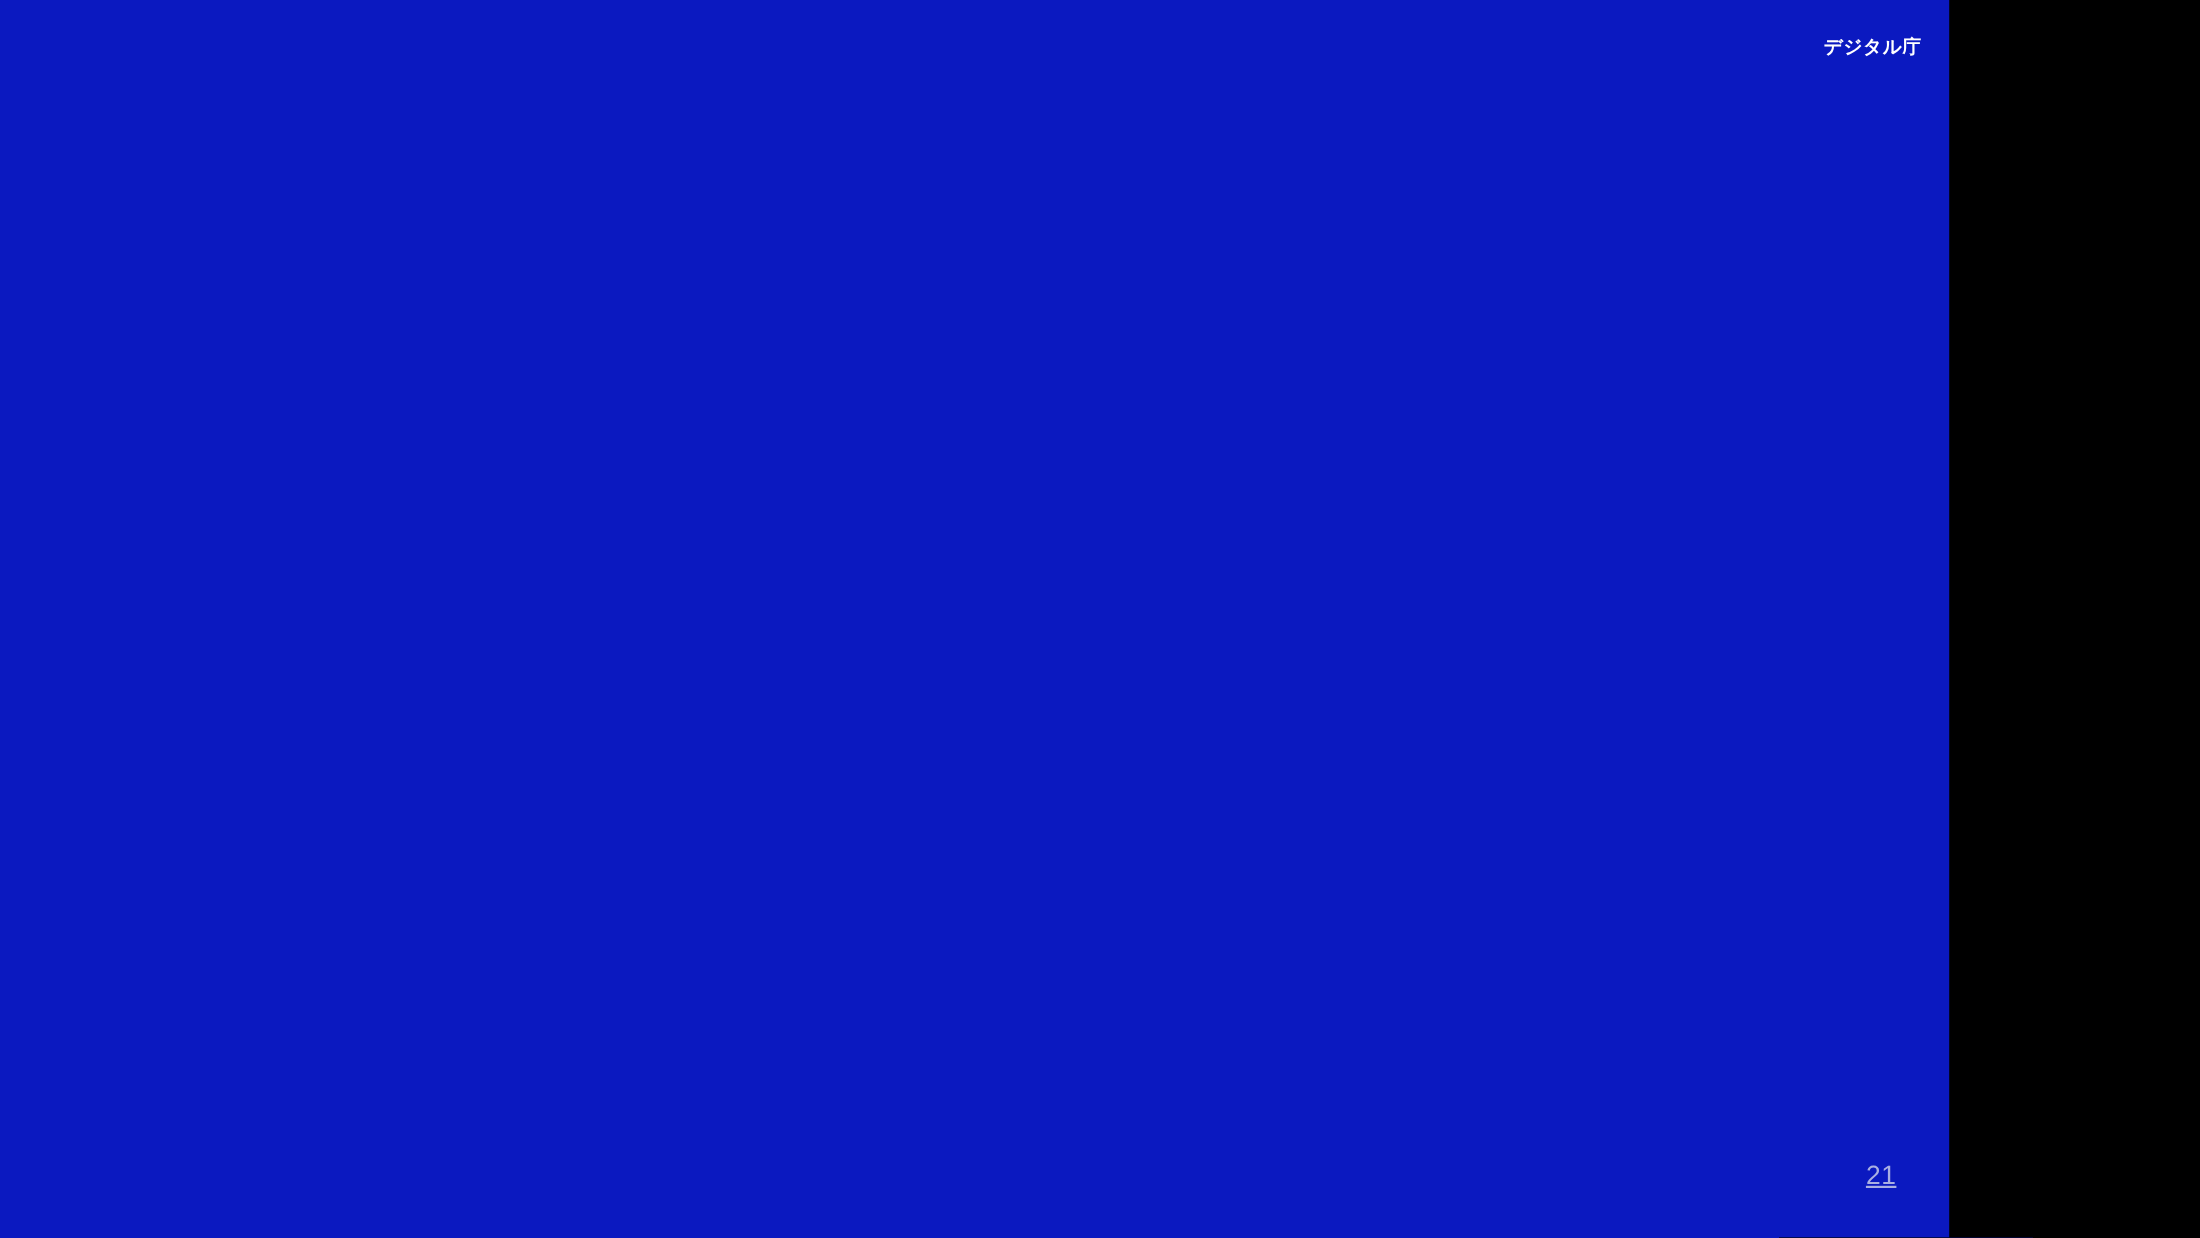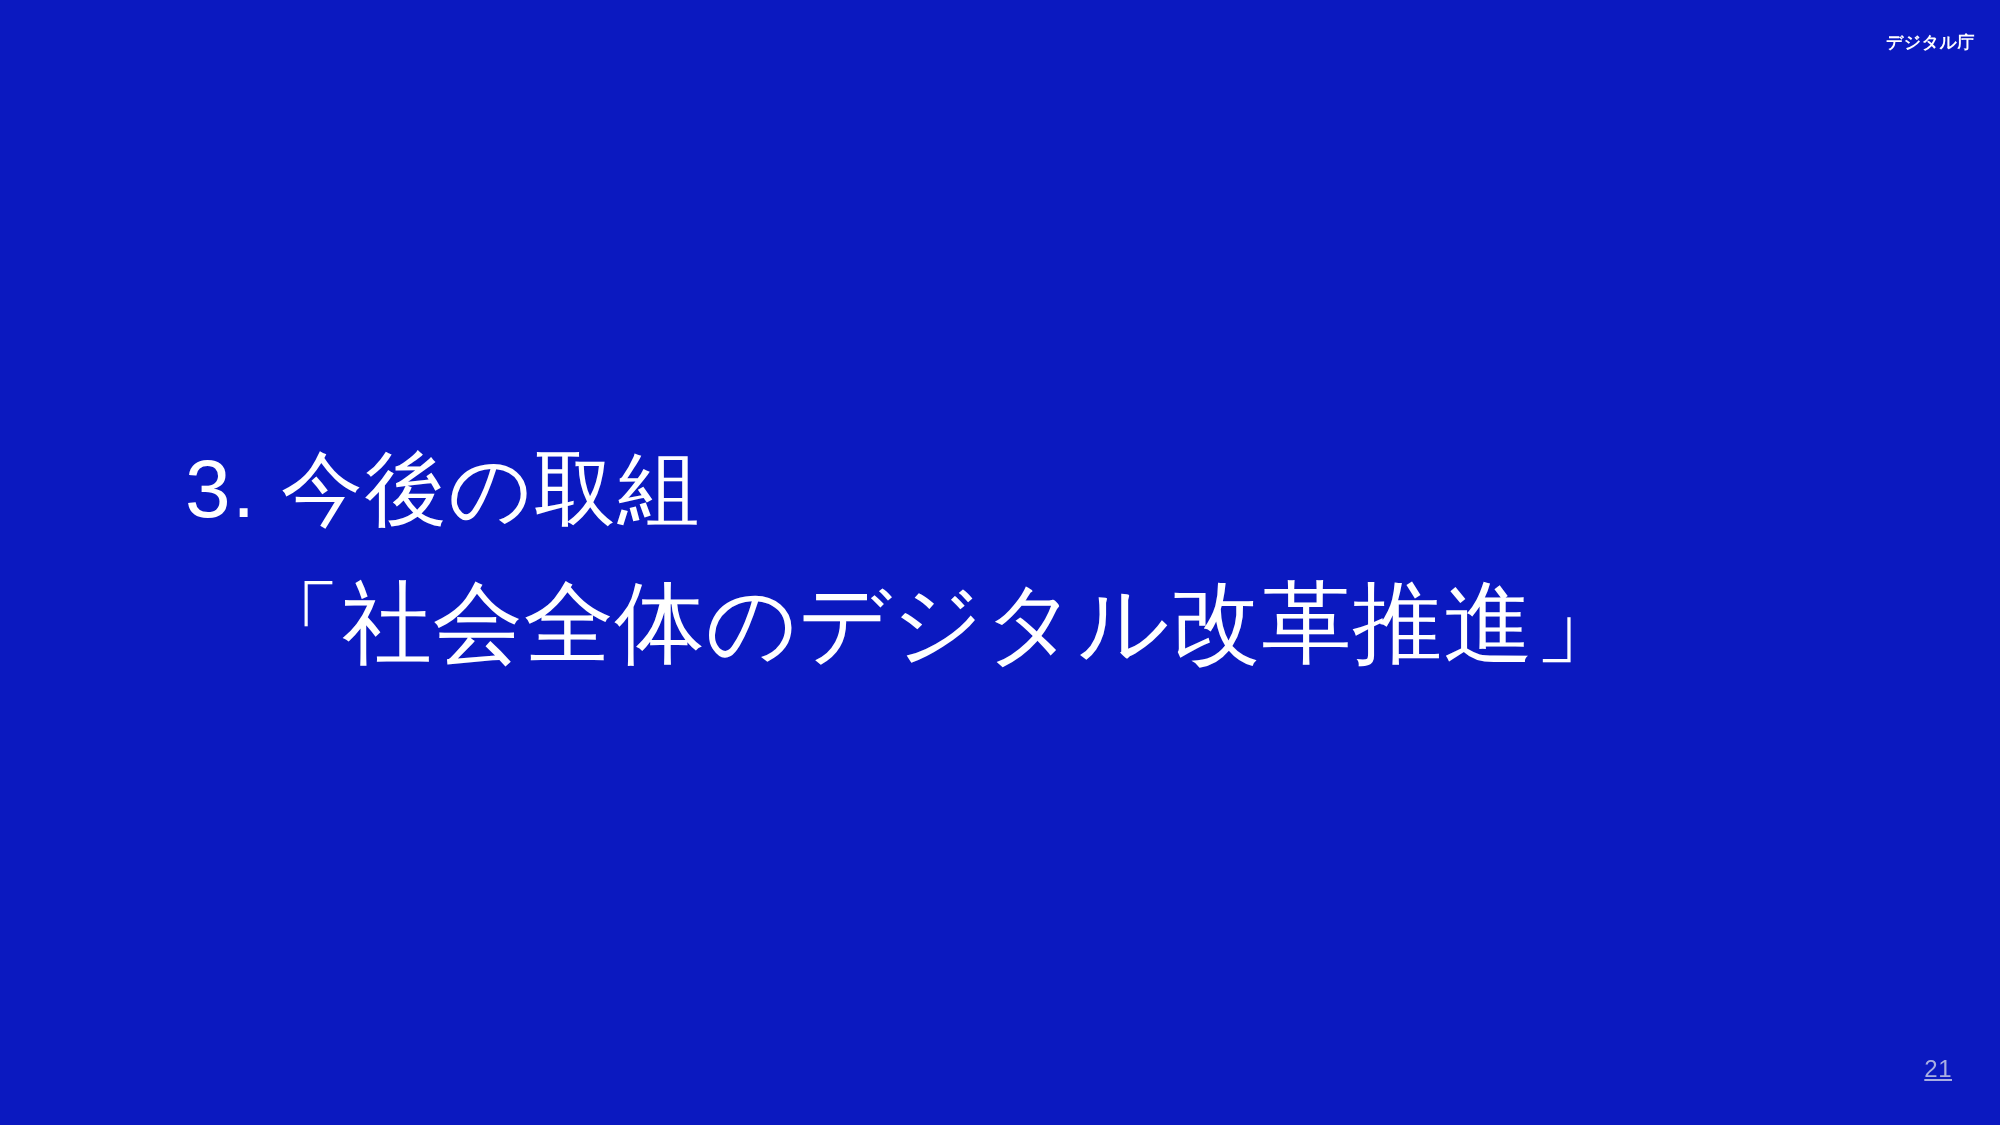--- a/index.html
+++ b/index.html
@@ -5,21 +5,21 @@
 <style>
   html, body {
     margin: 0;
     padding: 0;
     background: #000;
   }
   * { box-sizing: border-box; }
 
   .slide {
     position: relative;
-    width: 2000px;
+    width: 1772px;
     height: 1125px;
     overflow: hidden;
     font-family: "Liberation Sans", "DejaVu Sans", sans-serif;
     -webkit-font-smoothing: antialiased;
   }
 
   
   .brand-logo {
     position: absolute;
     top: 33px;
@@ -73,20 +73,16 @@
     text-decoration: underline;
   }
 </style>
 </head>
 <body>
 
 <div class="slide" style="background: rgb(11, 25, 192);">
 
   <div class="brand-logo" style="color: rgb(255, 255, 255);">デジタル庁</div>
 
-  <div class="title-block">
-    <div class="title-line title-line-1" style="color: rgb(255, 255, 255);">3. 今後の取組</div>
-    <div class="title-line title-line-2" style="color: rgb(255, 255, 255);">「社会全体のデジタル改革推進」</div>
-  </div>
 
   <div class="page-number" style="color: rgb(169, 175, 226);">21</div>
 
 </div>
 
 </body></html>

